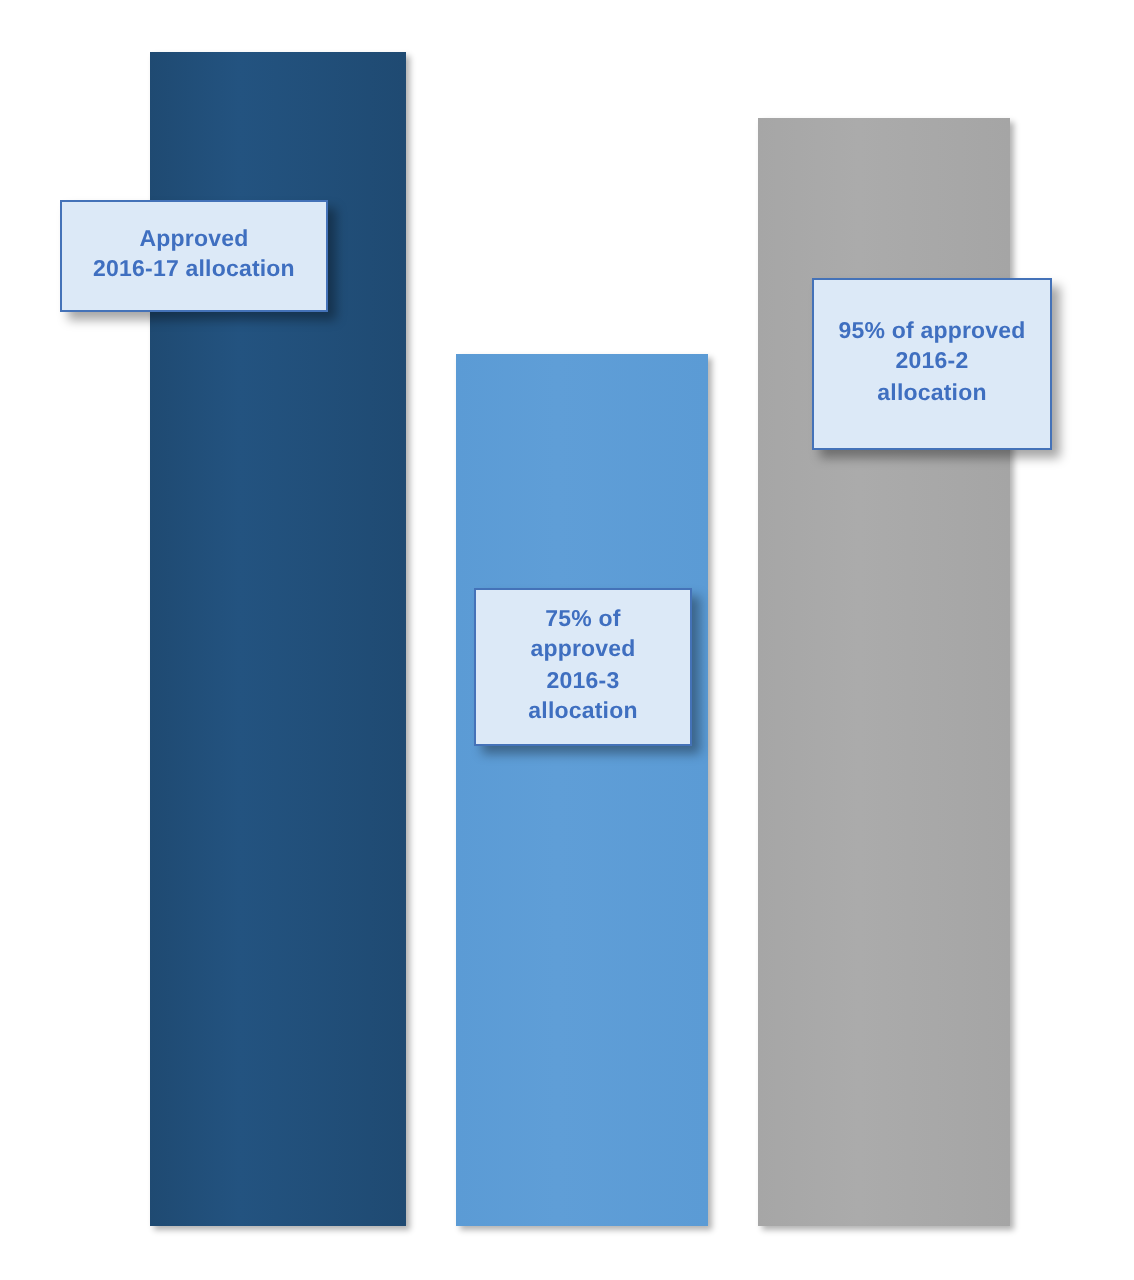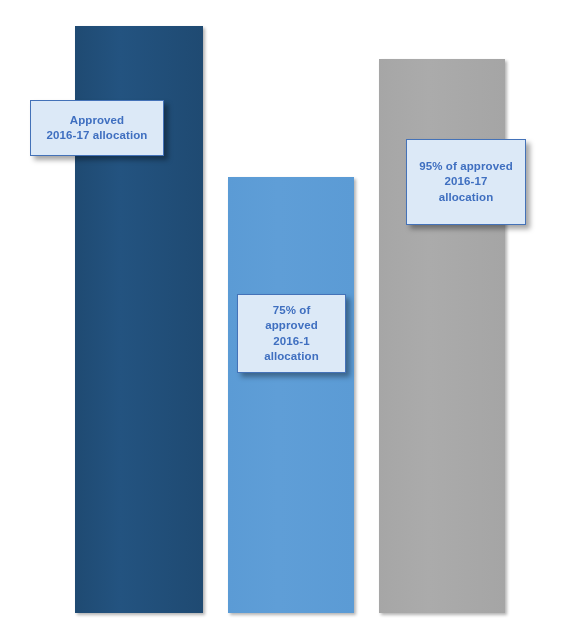--- a/index.html
+++ b/index.html
@@ -110,23 +110,23 @@
   <div class="bar bar-shadow" id="bar-95"></div>
 
   <div class="callout" id="callout-approved">
     <span class="callout-text">Approved
 2016-17 allocation</span>
   </div>
 
   <div class="callout" id="callout-75">
     <span class="callout-text">75% of
 approved
-2016-1
+2016-3
 allocation</span>
   </div>
 
   <div class="callout" id="callout-95">
     <span class="callout-text">95% of approved
-2016-17
+2016-2
 allocation</span>
   </div>
 
 </div>
 
 </body></html>

